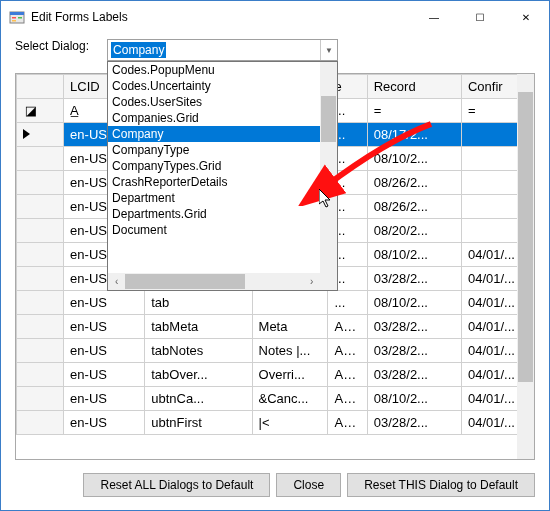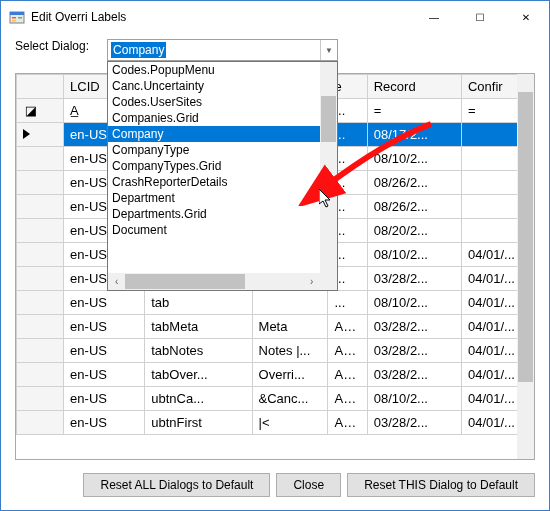--- a/index.html
+++ b/index.html
@@ -156,21 +156,21 @@
 <div class="titlebar">
   <span class="app-icon">
     <svg viewBox="0 0 16 16" width="16" height="16">
       <rect x="1" y="3" width="14" height="11" fill="#e8e8e8" stroke="#808080"></rect>
       <rect x="1" y="3" width="14" height="3" fill="#3d7bd9"></rect>
       <rect x="3" y="8" width="4" height="1.5" fill="#ff5050"></rect>
       <rect x="3" y="11" width="4" height="1.5" fill="#ffc050"></rect>
       <rect x="9" y="8" width="4" height="1.5" fill="#50c050"></rect>
     </svg>
   </span>
-  <span class="title">Edit Overri Labels</span>
+  <span class="title">Edit Forms Labels</span>
   <div class="winbtn">
       <span>—</span>
     </div>
   <div class="winbtn">
       <span>☐</span>
     </div>
   <div class="winbtn close">
       <span>✕</span>
     </div>
 </div>
@@ -178,21 +178,21 @@
 <div class="selectrow">
   <label>Select Dialog:</label>
   <div class="combo-wrap">
     <div class="combo">
       <span class="seltext">Company</span>
       <span class="drop">▼</span>
     </div>
     <div class="dropdown" id="dropdown" style="height: 257px;">
       <div class="items" id="dd-items">
           <div class="item">Codes.PopupMenu</div>
-          <div class="item">Canc.Uncertainty</div>
+          <div class="item">Codes.Uncertainty</div>
           <div class="item">Codes.UserSites</div>
           <div class="item">Companies.Grid</div>
           <div class="item sel">Company</div>
           <div class="item">CompanyType</div>
           <div class="item">CompanyTypes.Grid</div>
           <div class="item">CrashReporterDetails</div>
           <div class="item">Department</div>
           <div class="item">Departments.Grid</div>
           <div class="item">Document</div>
         </div>

